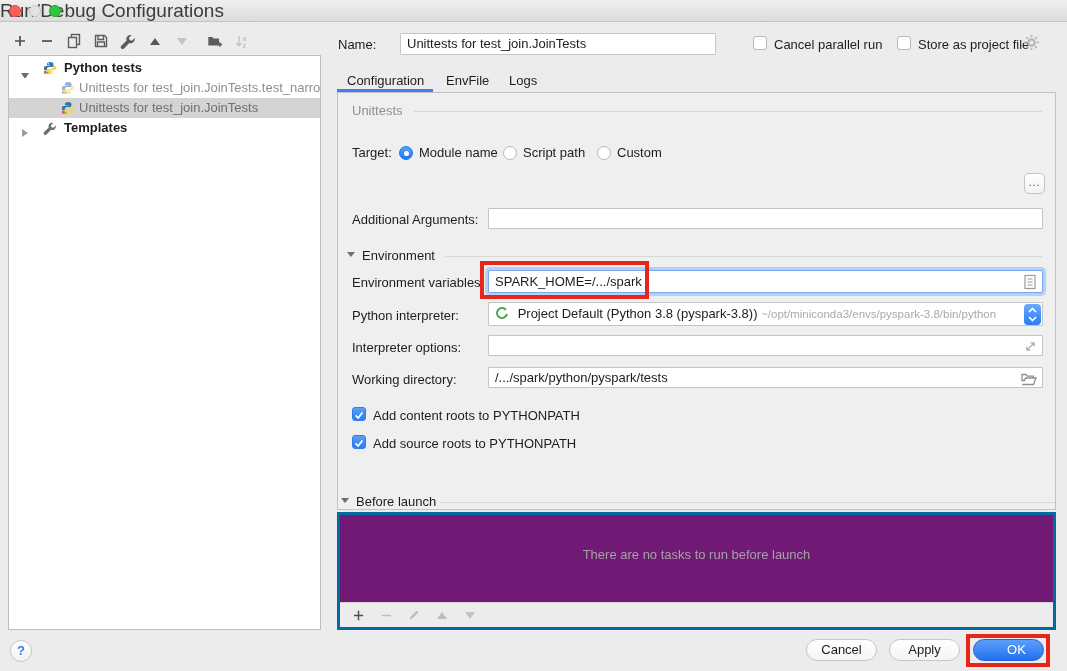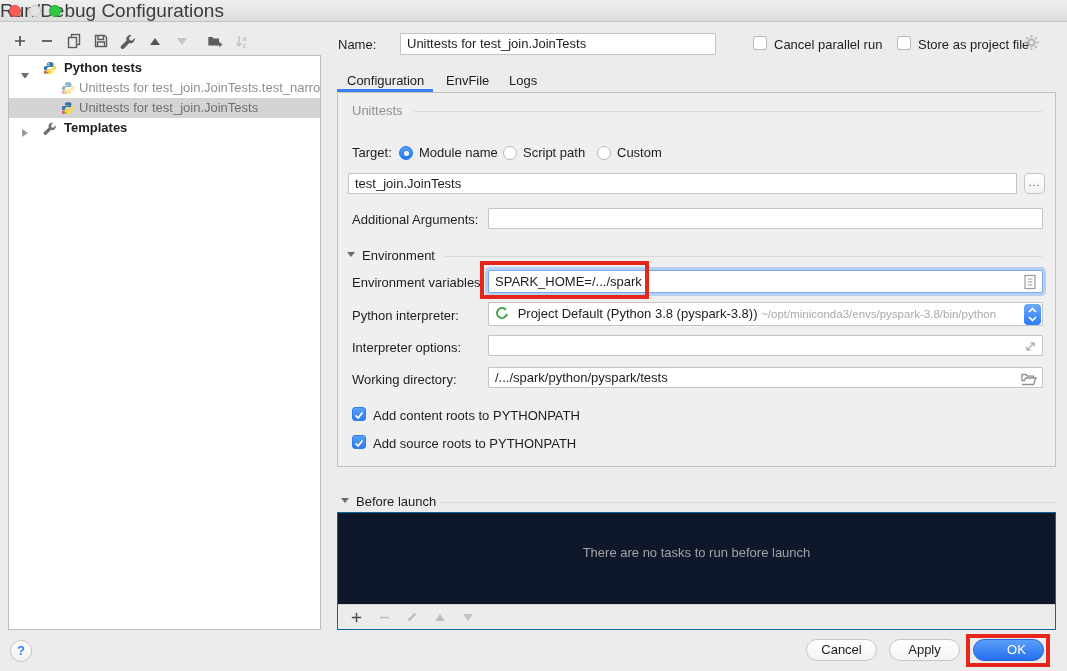--- a/index.html
+++ b/index.html
@@ -51,21 +51,21 @@
   .sec-tri { width:0; height:0; border-left:4.5px solid transparent; border-right:4.5px solid transparent; border-top:5.5px solid #6d6d6d; }
   .grouplabel { color:#8f8f8f; }
 
   
   .btn { height:22px; line-height:20px; text-align:center; background:linear-gradient(#ffffff,#f4f4f4); border:1px solid #c6c6c6; border-radius:11px; font-size:13px; }
   .btn.primary { background:linear-gradient(#5b9ff8,#2470f1); border:1px solid #2166dd; color:#fff;padding-left:16px; }
   .browse-btn { width:21px; height:21px; line-height:17px; text-align:center; background:linear-gradient(#ffffff,#f2f2f2); border:1px solid #c4c4c4; border-radius:5px; color:#555; letter-spacing:1px; font-size:11px; }
   .help-btn { width:22px; height:22px; border-radius:50%; background:linear-gradient(#ffffff,#f3f3f3); border:1px solid #c6c6c6; color:#2f7cf6; font-weight:bold; text-align:center; line-height:20px; }
 
   
-  .bl-box { background:#0f172a; border:1px solid #0369a1; }
+  .bl-box { background:#701a75; border:3px solid #0369a1; }
   .bl-toolbar { position:absolute; left:0; bottom:0; width:100%; height:25px; background:#ececec; border-top:1px solid #d2d2d2; display:flex; align-items:center; gap:12px; padding-left:10px; }
   .empty-text { color:#a3a3a3; text-align:center; }
 
   
   .annot { border:4px solid #e6261b; pointer-events:none; z-index:50; }
 
   .small-tri-up { width:0; height:0; border-left:5px solid transparent; border-right:5px solid transparent; border-bottom:7px solid #565656; }
   .small-tri-down { width:0; height:0; border-left:5px solid transparent; border-right:5px solid transparent; border-top:7px solid #c4c4c4; }
   .small-tri-up.gray { border-bottom-color:#bdbdbd; }
   .stepper { position:absolute; right:1px; top:1px; width:17px; height:21px; border-radius:4px; background:linear-gradient(#6cabf9,#2b7bf3); }
@@ -195,36 +195,33 @@
         <line x1="3" y1="13" x2="4.6" y2="11.4"></line>
         <line x1="11.4" y1="4.6" x2="13" y2="3"></line>
       </g>
     </svg></span>
 
 <div class="abs tab" style="left:347px">Configuration</div>
 <div class="abs tab" style="left:446px">EnvFile</div>
 <div class="abs tab" style="left:509px">Logs</div>
 <div class="abs tab-underline" style="left:337px;top:89px;width:96px"></div>
 
-<div class="abs panel" style="left:337px;top:92px;width:719px;height:375px">
+<div class="abs panel" style="left:337px;top:92px;width:719px;height:418px">
 
   <div class="abs grouplabel" style="left:14px;top:10px">Unittests</div>
   <div class="abs group-line" style="left:76px;top:18px;width:628px"></div>
 
   <div class="abs label" style="left:14px;top:52px">Target:</div>
   <div class="abs radio on" style="left:61px;top:53px"></div>
   <div class="abs label" style="left:81px;top:52px">Module name</div>
   <div class="abs radio" style="left:165px;top:53px"></div>
   <div class="abs label" style="left:185px;top:52px">Script path</div>
   <div class="abs radio" style="left:259px;top:53px"></div>
   <div class="abs label" style="left:279px;top:52px">Custom</div>
 
-  <div class="abs field" style="left:10px;top:80px;width:669px;height:21px">
-    <span>test_join.JoinTests</span>
-  </div>
   <div class="abs browse-btn" style="left:686px;top:80px">...</div>
 
   <div class="abs label" style="left:14px;top:119px">Additional Arguments:</div>
   <div class="abs field" style="left:150px;top:115px;width:555px;height:21px">
     <span></span>
   </div>
 
   <span class="abs sec-tri" style="left:9px;top:159px"></span>
   <div class="abs label" style="left:24px;top:155px">Environment</div>
   <div class="abs group-line" style="left:107px;top:163px;width:597px"></div>

